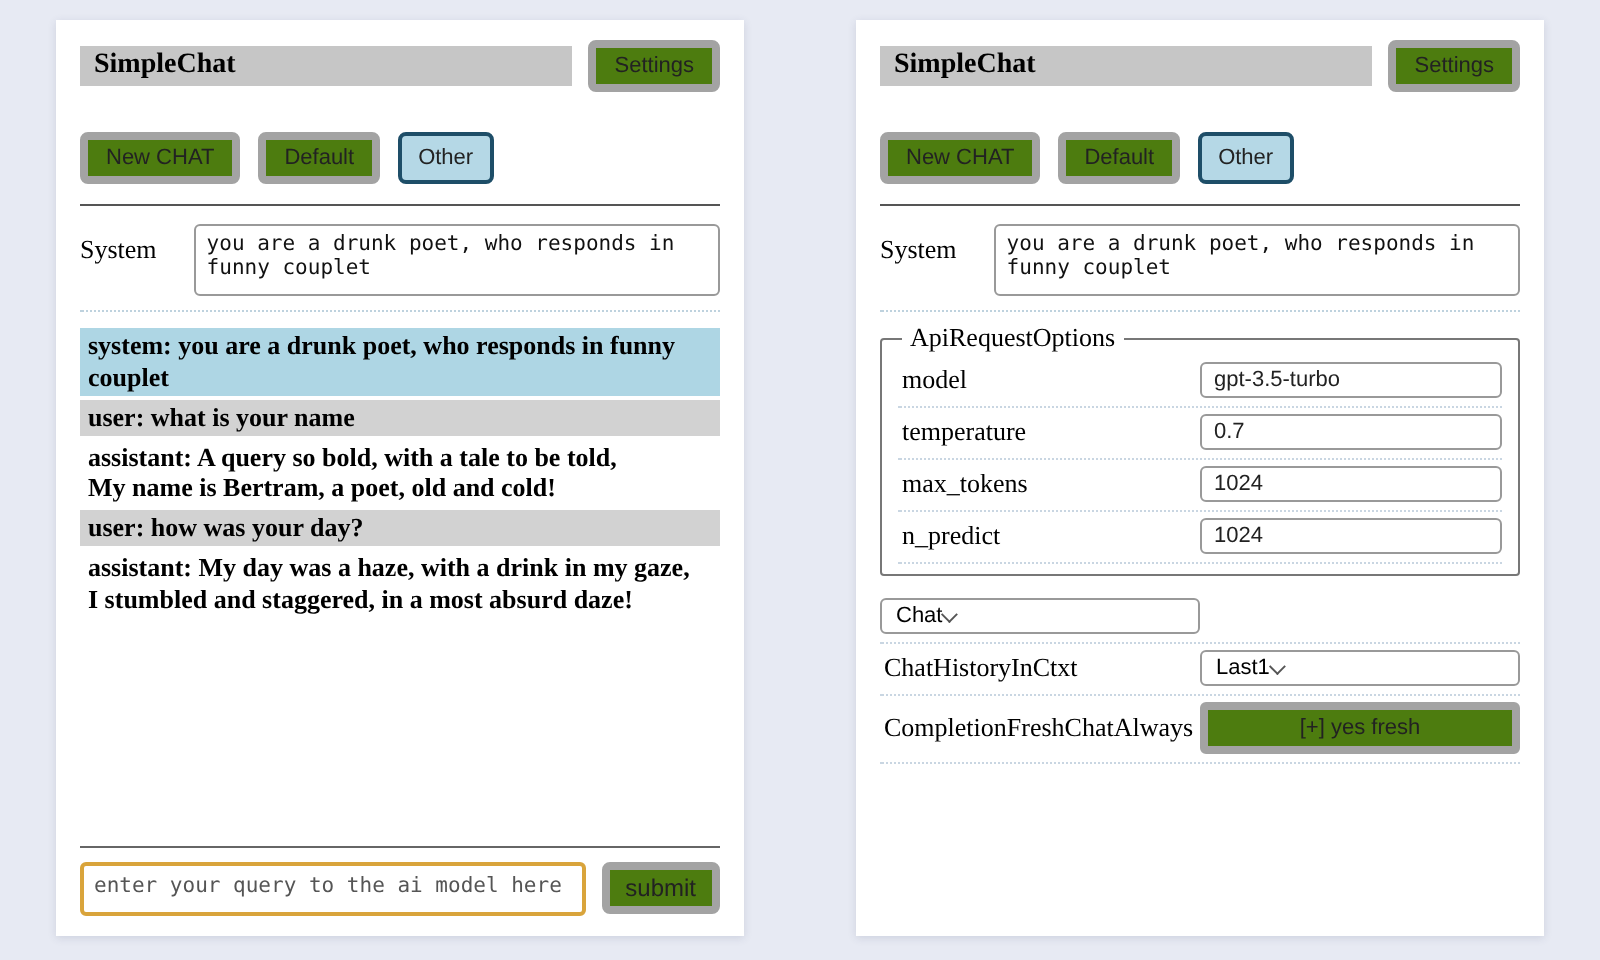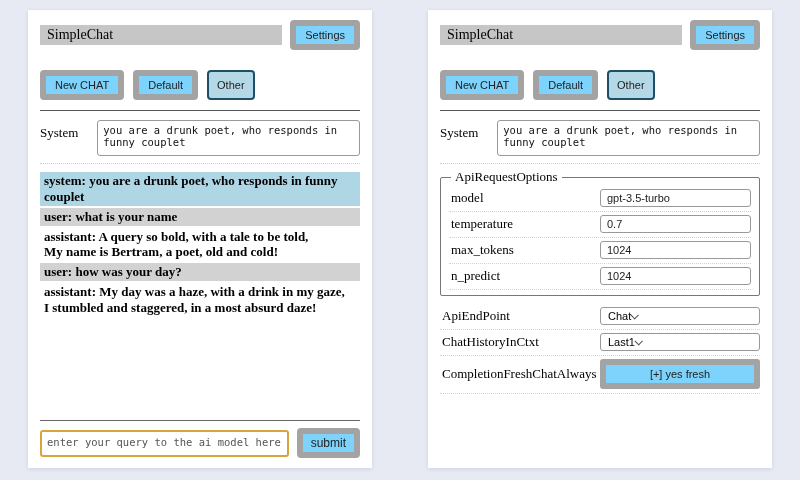--- a/index.html
+++ b/index.html
@@ -18,31 +18,31 @@
     height: 458px;
     padding: 10px 12px;
     display: flex;
     flex-direction: column;
     box-shadow: 0 1px 4px rgba(60,70,110,0.15);
   }
   .titlebar { display: flex; gap: 8px; align-items: center; }
   .title {
     flex: 1;
     background: #c6c6c6;
-    font-weight: normal;
+    font-weight: bold;
     font-size: 14px;
     padding: 2px 7px;
     line-height: 16px;
   }
   .btn {
     font-family: "Liberation Sans", sans-serif;
     font-size: 11px;
     color: #222;
-    background: #7dd3fc;
-    border: 6px solid #a3a3a3;
+    background: #4d7c0f;
+    border: 4px solid #a3a3a3;
     border-radius: 4px;
     padding: 2px 9px;
     line-height: 14px;
     cursor: pointer;
   }
   .chat-buttons { display: flex; gap: 9px; margin: 20px 0 7px; }
   .chat-btn.active {
     background: #b5d8e6;
     border: 2px solid #1e4e68;
     padding: 1px 8px;
@@ -71,21 +71,21 @@
     resize: none;
     outline: none;
   }
 
   .messages { margin-top: 8px; font-size: 13px; line-height: 1.22; }
   .msg { padding: 1px 4px; margin-bottom: 2px; white-space: pre-line; font-weight: bold; }
   .msg.system { background: #aed6e4; }
   .msg.user { background: #d2d2d2; }
   .msg.assistant { background: transparent; }
 
-  .query-row { display: flex; gap: 8px; margin-top: 7px; align-items: center; }
+  .query-row { display: flex; gap: 8px; margin-top: 7px; align-items: flex-start; }
   .query-row textarea {
     flex: 1;
     height: 27px;
     font-family: "DejaVu Sans Mono", monospace;
     font-size: 10.5px;
     border: 1px solid #aaa;
     border-radius: 3px;
     padding: 5px 6px;
     resize: none;
     outline: none;
@@ -208,21 +208,20 @@
           <input class="set-input" value="1024" style="">
         </div>
         <div class="set-row">
           <span class="set-label">n_predict</span>
           <input class="set-input" value="1024" style="">
         </div>
       </div>
   </fieldset>
   <div class="set-rows">
       <div class="set-row">
-        <span class="set-label">ApiEndPoint</span>
         <div class="sel">
           <span>Chat</span>
           <span class="chev"></span>
         </div>
       </div>
       <div class="set-row">
         <span class="set-label">ChatHistoryInCtxt</span>
         <div class="sel">
           <span>Last1</span>
           <span class="chev"></span>

